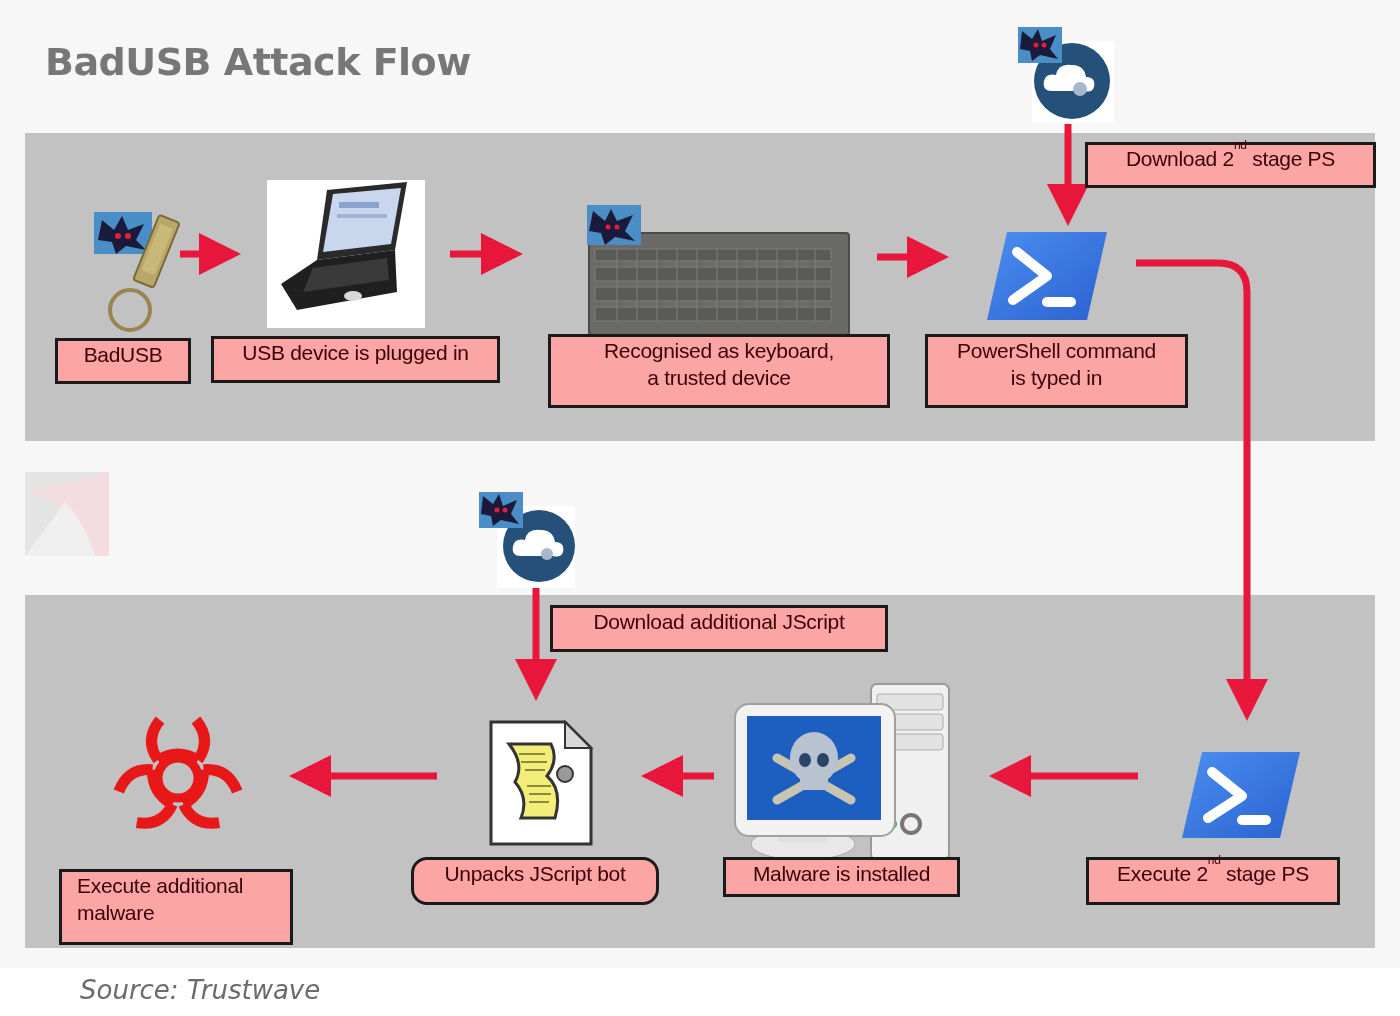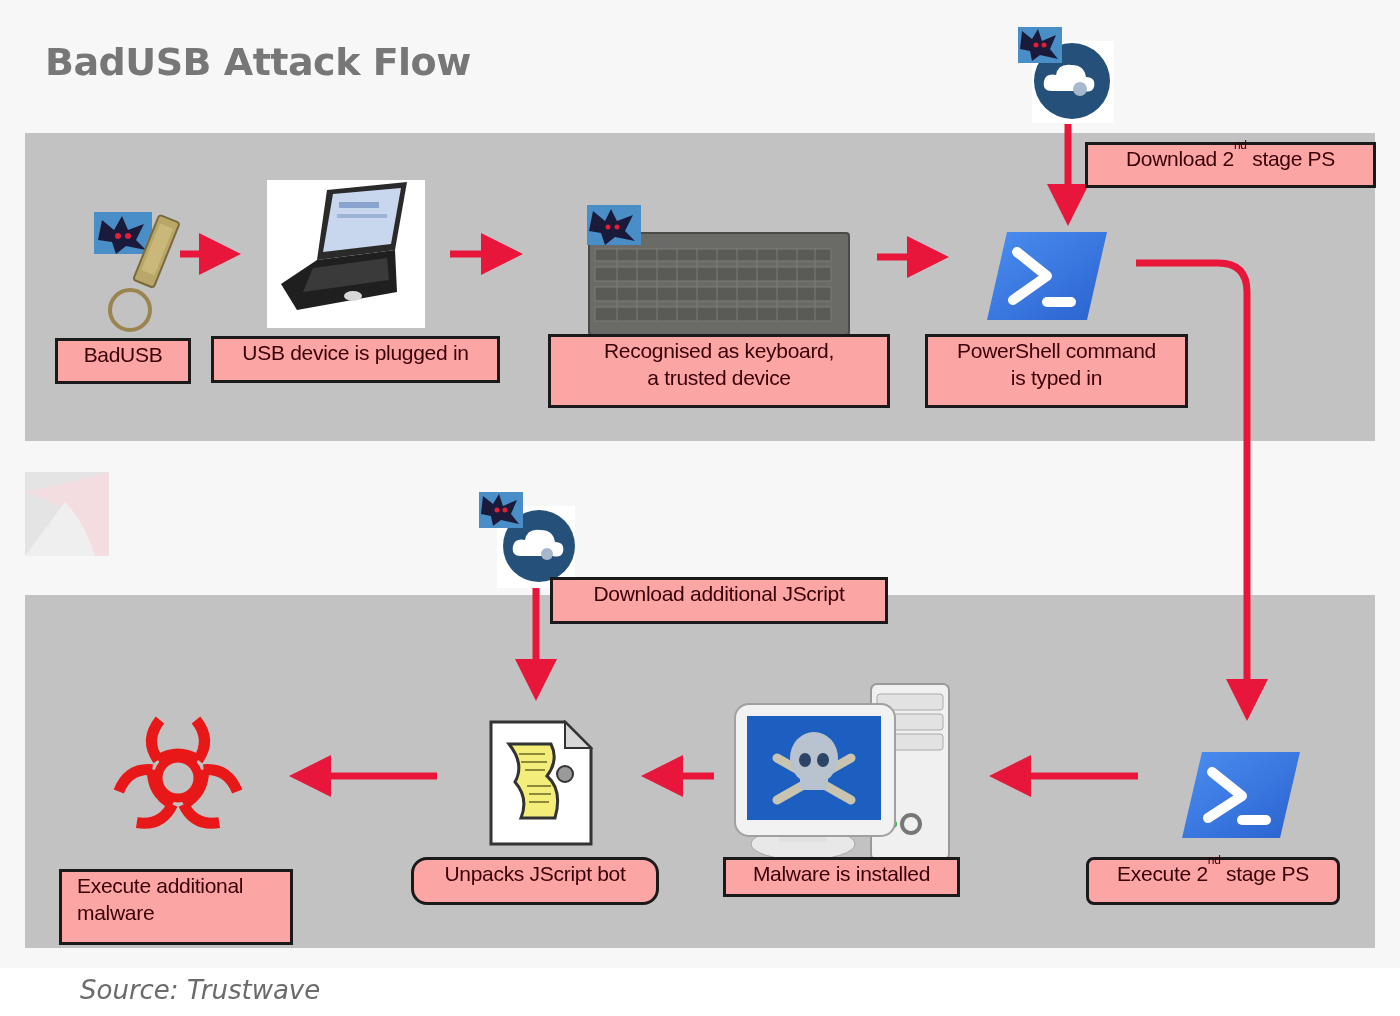--- a/index.html
+++ b/index.html
@@ -224,25 +224,25 @@
 <div class="label" style="left:211px;top:336px;width:289px;height:47px;">USB device is plugged in</div>
 <div class="label" style="left:548px;top:334px;width:342px;height:74px;">Recognised as keyboard,
 a trusted device</div>
 <div class="label" style="left:916px;top:334px;width:263px;height:74px;margin-left:9px;">PowerShell command
 is typed in</div>
 
 <div class="label" style="left:1085px;top:142px;width:291px;height:46px;">
   <span>Download 2</span><sup>nd</sup><span style="white-space:pre"> stage PS</span>
 </div>
 
-<div class="label" style="left:550px;top:577px;width:338px;height:47px;">Download additional JScript</div>
+<div class="label" style="left:550px;top:605px;width:338px;height:47px;">Download additional JScript</div>
 
 <div class="label left" style="left:59px;top:861px;width:234px;height:76px;">Execute additional
 malware</div>
 <div class="label" style="left:411px;top:857px;width:248px;height:48px;border-radius:16px;">Unpacks JScript bot</div>
 <div class="label" style="left:723px;top:857px;width:237px;height:40px;">Malware is installed</div>
 
-<div class="label" style="left:1086px;top:857px;width:254px;height:48px;border-radius:8px;">
+<div class="label" style="left:1086px;top:857px;width:254px;height:48px;">
   <span>Execute 2</span><sup>nd</sup><span style="white-space:pre"> stage PS</span>
 </div>
 
 <div class="footer-band"></div>
 <div class="source">Source: Trustwave</div>
 
 </body></html>

